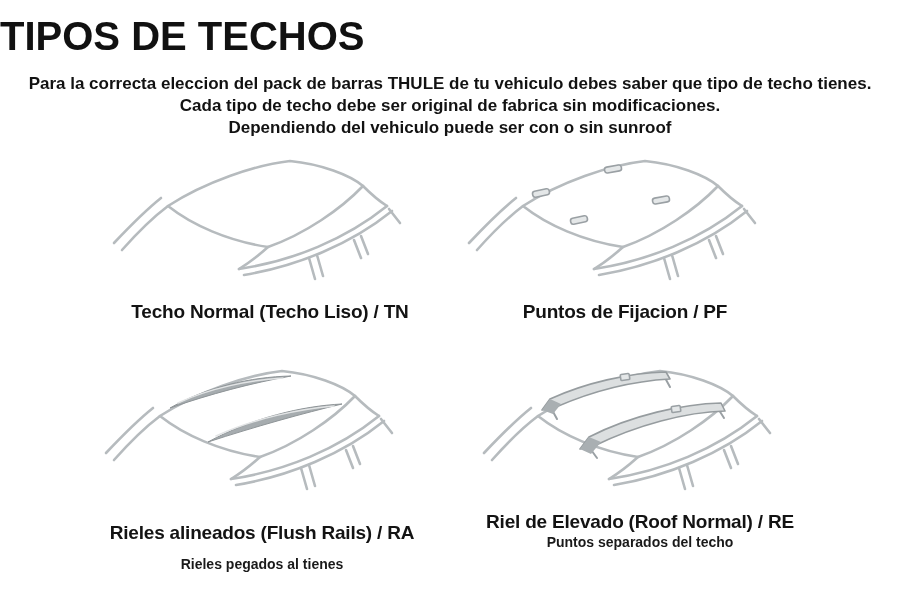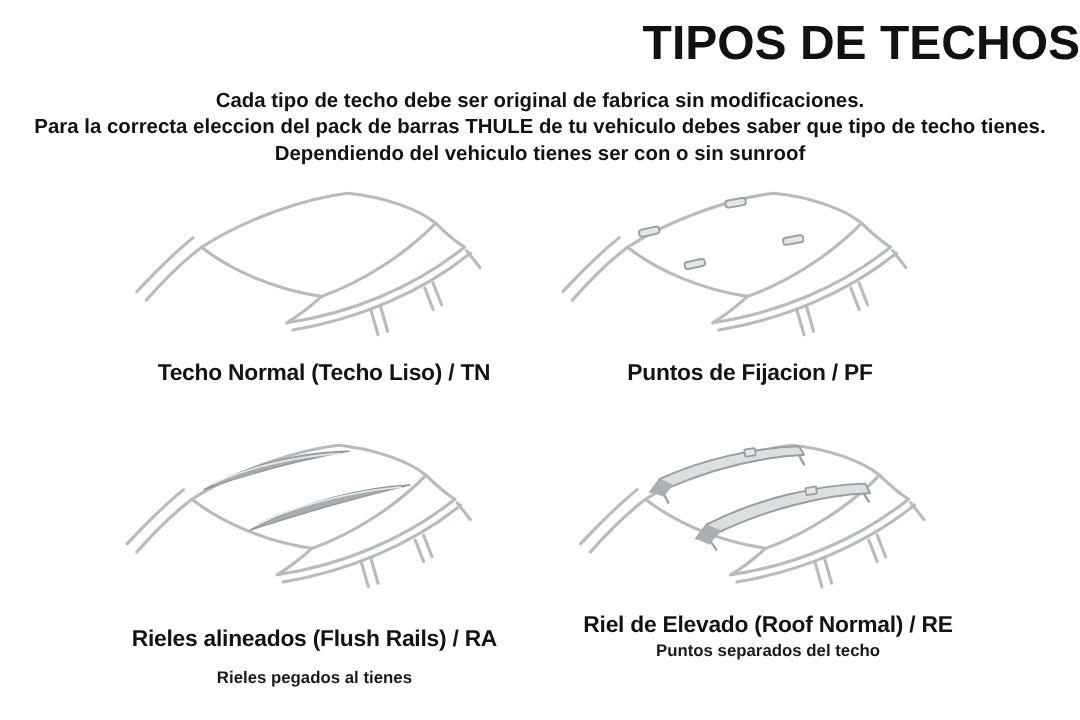--- a/index.html
+++ b/index.html
@@ -13,21 +13,21 @@
   .page{
     position:relative;
     width:900px;height:600px;
     background:var(--background);
     font-family:"Liberation Sans","DejaVu Sans",sans-serif;
     color:var(--text);
     overflow:hidden;
   }
   .title{
     position:absolute;top:14px;left:0;width:900px;
-    text-align:right;
+    text-align:left;
     font-size:40px;font-weight:700;letter-spacing:0px;
     color:#111;
   }
   .intro{
     position:absolute;top:73px;left:0;width:900px;
     text-align:center;
     font-size:17px;font-weight:600;line-height:22px;
     color:#121212;
   }
   .card{
@@ -56,23 +56,23 @@
   .railleg{fill:none;stroke:var(--rail-shade);stroke-width:2;stroke-linecap:round;}
 </style>
 </head>
 <body>
 
 <div class="page">
 
   <div class="title">TIPOS DE TECHOS</div>
 
   <div class="intro">
+    <div>Para la correcta eleccion del pack de barras THULE de tu vehiculo debes saber que tipo de techo tienes.</div>
     <div>Cada tipo de techo debe ser original de fabrica sin modificaciones.</div>
-    <div>Para la correcta eleccion del pack de barras THULE de tu vehiculo debes saber que tipo de techo tienes.</div>
-    <div>Dependiendo del vehiculo tienes ser con o sin sunroof</div>
+    <div>Dependiendo del vehiculo puede ser con o sin sunroof</div>
   </div>
 
   <div class="card card-tn">
     <svg class="figure" viewBox="0 0 340 150" aria-hidden="true">
       <g class="car-lines">
         <path d="M22,102 C38,84 52,70 68,58"></path>
         <path d="M14,95 C31,77 46,62 61,50"></path>
         <path d="M68,58 C105,34 155,17 190,13 C221,16 250,27 263,38 C241,61 205,86 168,99 C128,93 92,77 68,58 Z"></path>
         <path d="M168,99 C158,108 149,115 139,121"></path>
         <path d="M139,121 C193,113 246,91 287,58"></path>

